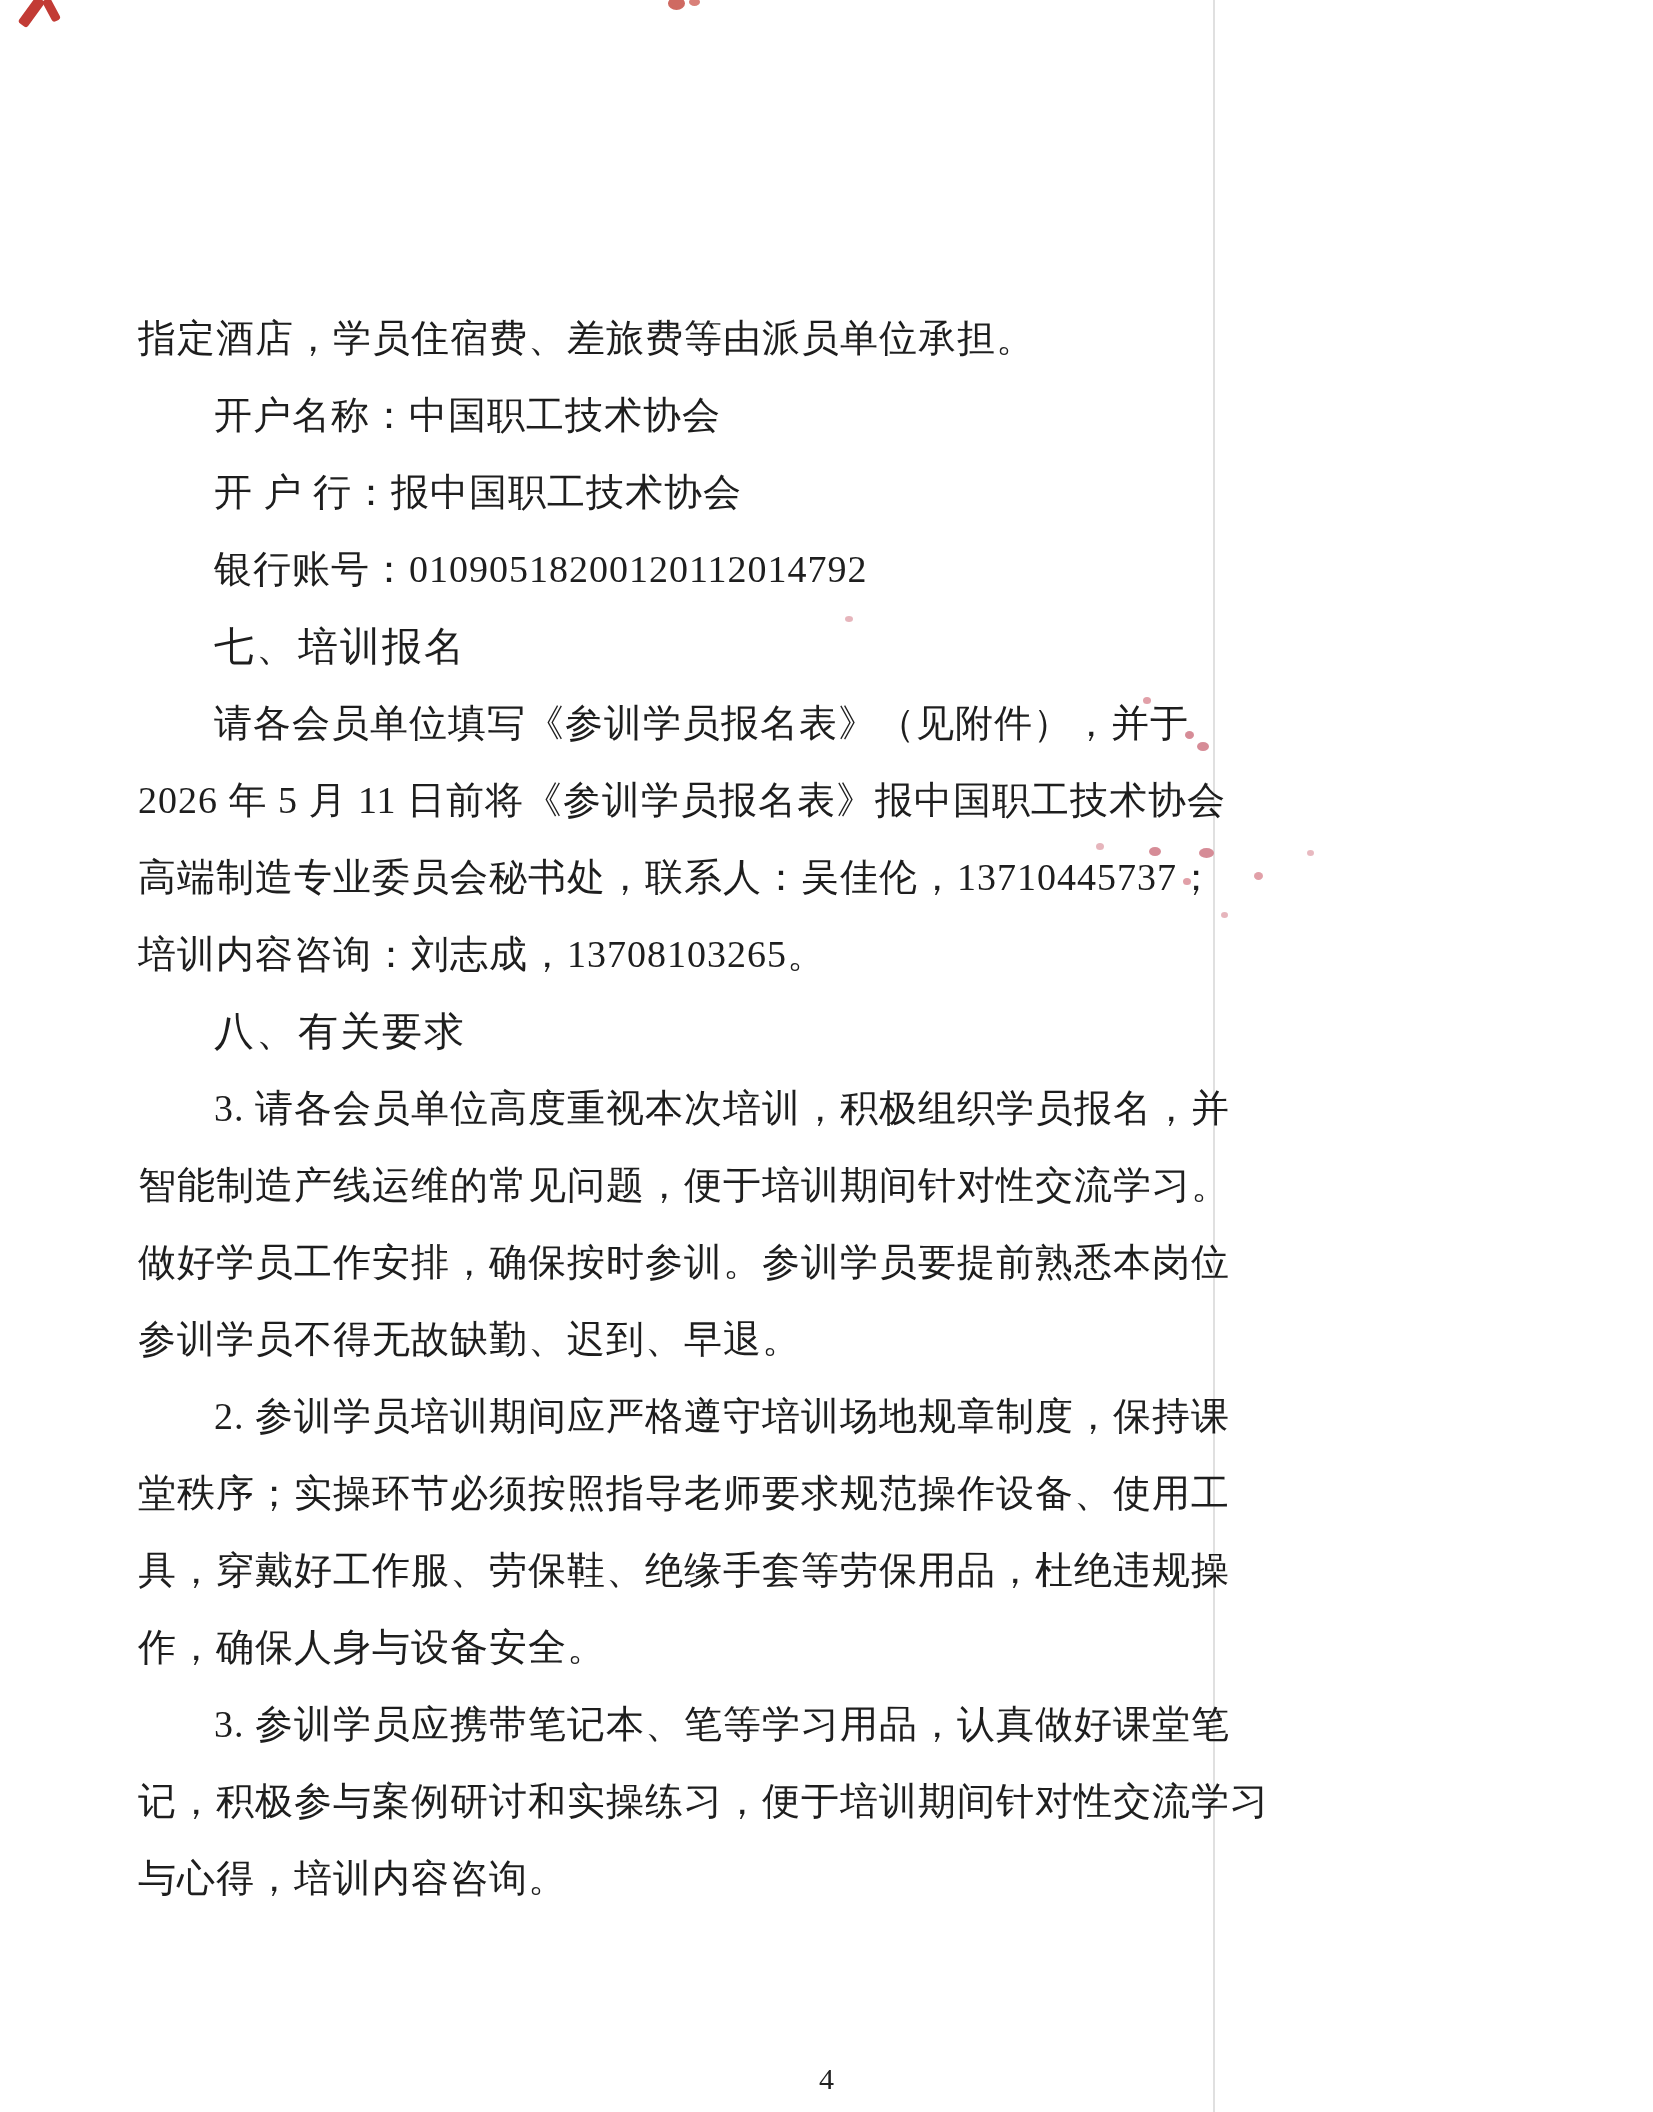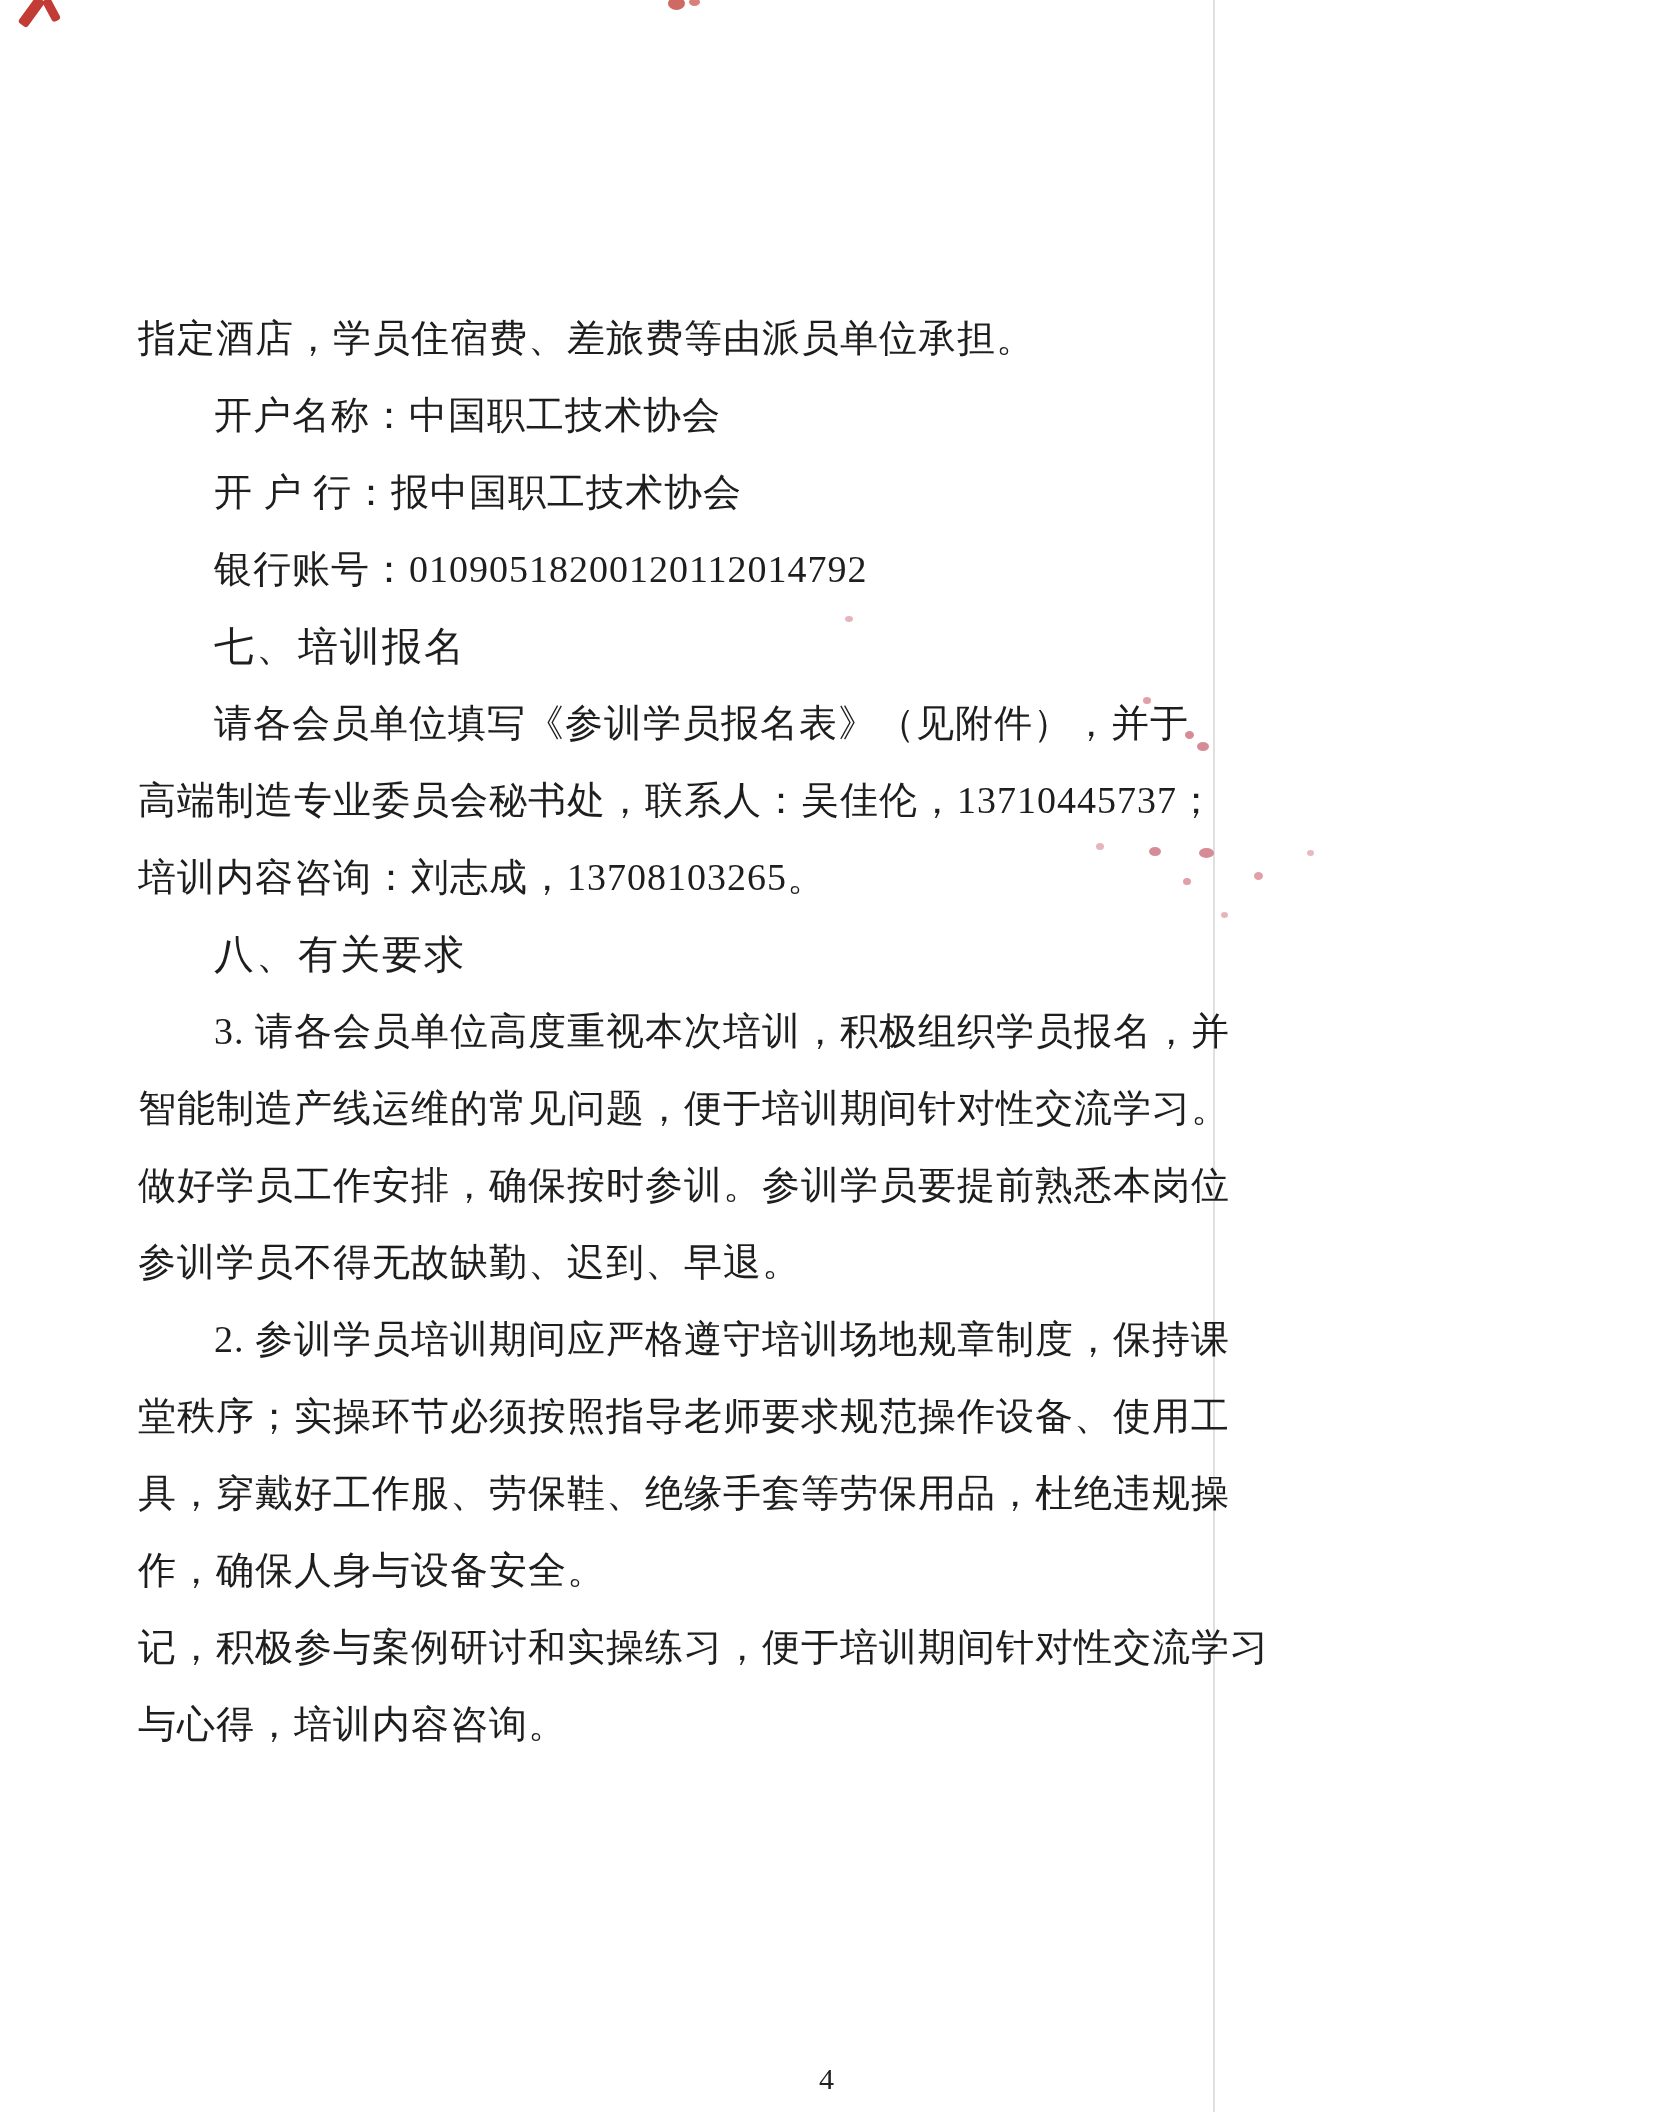--- a/index.html
+++ b/index.html
@@ -54,28 +54,30 @@
 <div class="artifact" style="left:1221px;top:912px;width:7px;height:6px;background:#e0a2ab;opacity:.8;"></div>
 <div class="artifact" style="left:1307px;top:850px;width:7px;height:6px;background:#e0a2ab;opacity:.75;"></div>
 
 <div class="content">
   <div class="line">指定酒店，学员住宿费、差旅费等由派员单位承担。</div>
   <div class="line indent">开户名称：中国职工技术协会</div>
   <div class="line indent">开 户 行：报中国职工技术协会</div>
   <div class="line indent">银行账号：01090518200120112014792</div>
   <div class="line indent heading">七、培训报名</div>
   <div class="line indent">请各会员单位填写《参训学员报名表》（见附件），并于</div>
+  <div class="line">2026 年 5 月 11 日前将《参训学员报名表》报中国职工技术协会</div>
   <div class="line">高端制造专业委员会秘书处，联系人：吴佳伦，13710445737；</div>
   <div class="line">培训内容咨询：刘志成，13708103265。</div>
   <div class="line indent heading">八、有关要求</div>
   <div class="line indent">3. 请各会员单位高度重视本次培训，积极组织学员报名，并</div>
   <div class="line">智能制造产线运维的常见问题，便于培训期间针对性交流学习。</div>
   <div class="line">做好学员工作安排，确保按时参训。参训学员要提前熟悉本岗位</div>
   <div class="line">参训学员不得无故缺勤、迟到、早退。</div>
   <div class="line indent">2. 参训学员培训期间应严格遵守培训场地规章制度，保持课</div>
   <div class="line">堂秩序；实操环节必须按照指导老师要求规范操作设备、使用工</div>
   <div class="line">具，穿戴好工作服、劳保鞋、绝缘手套等劳保用品，杜绝违规操</div>
   <div class="line">作，确保人身与设备安全。</div>
+  <div class="line indent">3. 参训学员应携带笔记本、笔等学习用品，认真做好课堂笔</div>
   <div class="line">记，积极参与案例研讨和实操练习，便于培训期间针对性交流学习</div>
   <div class="line">与心得，培训内容咨询。</div>
 </div>
 
 <div class="page-number">4</div>
 
 </body></html>

